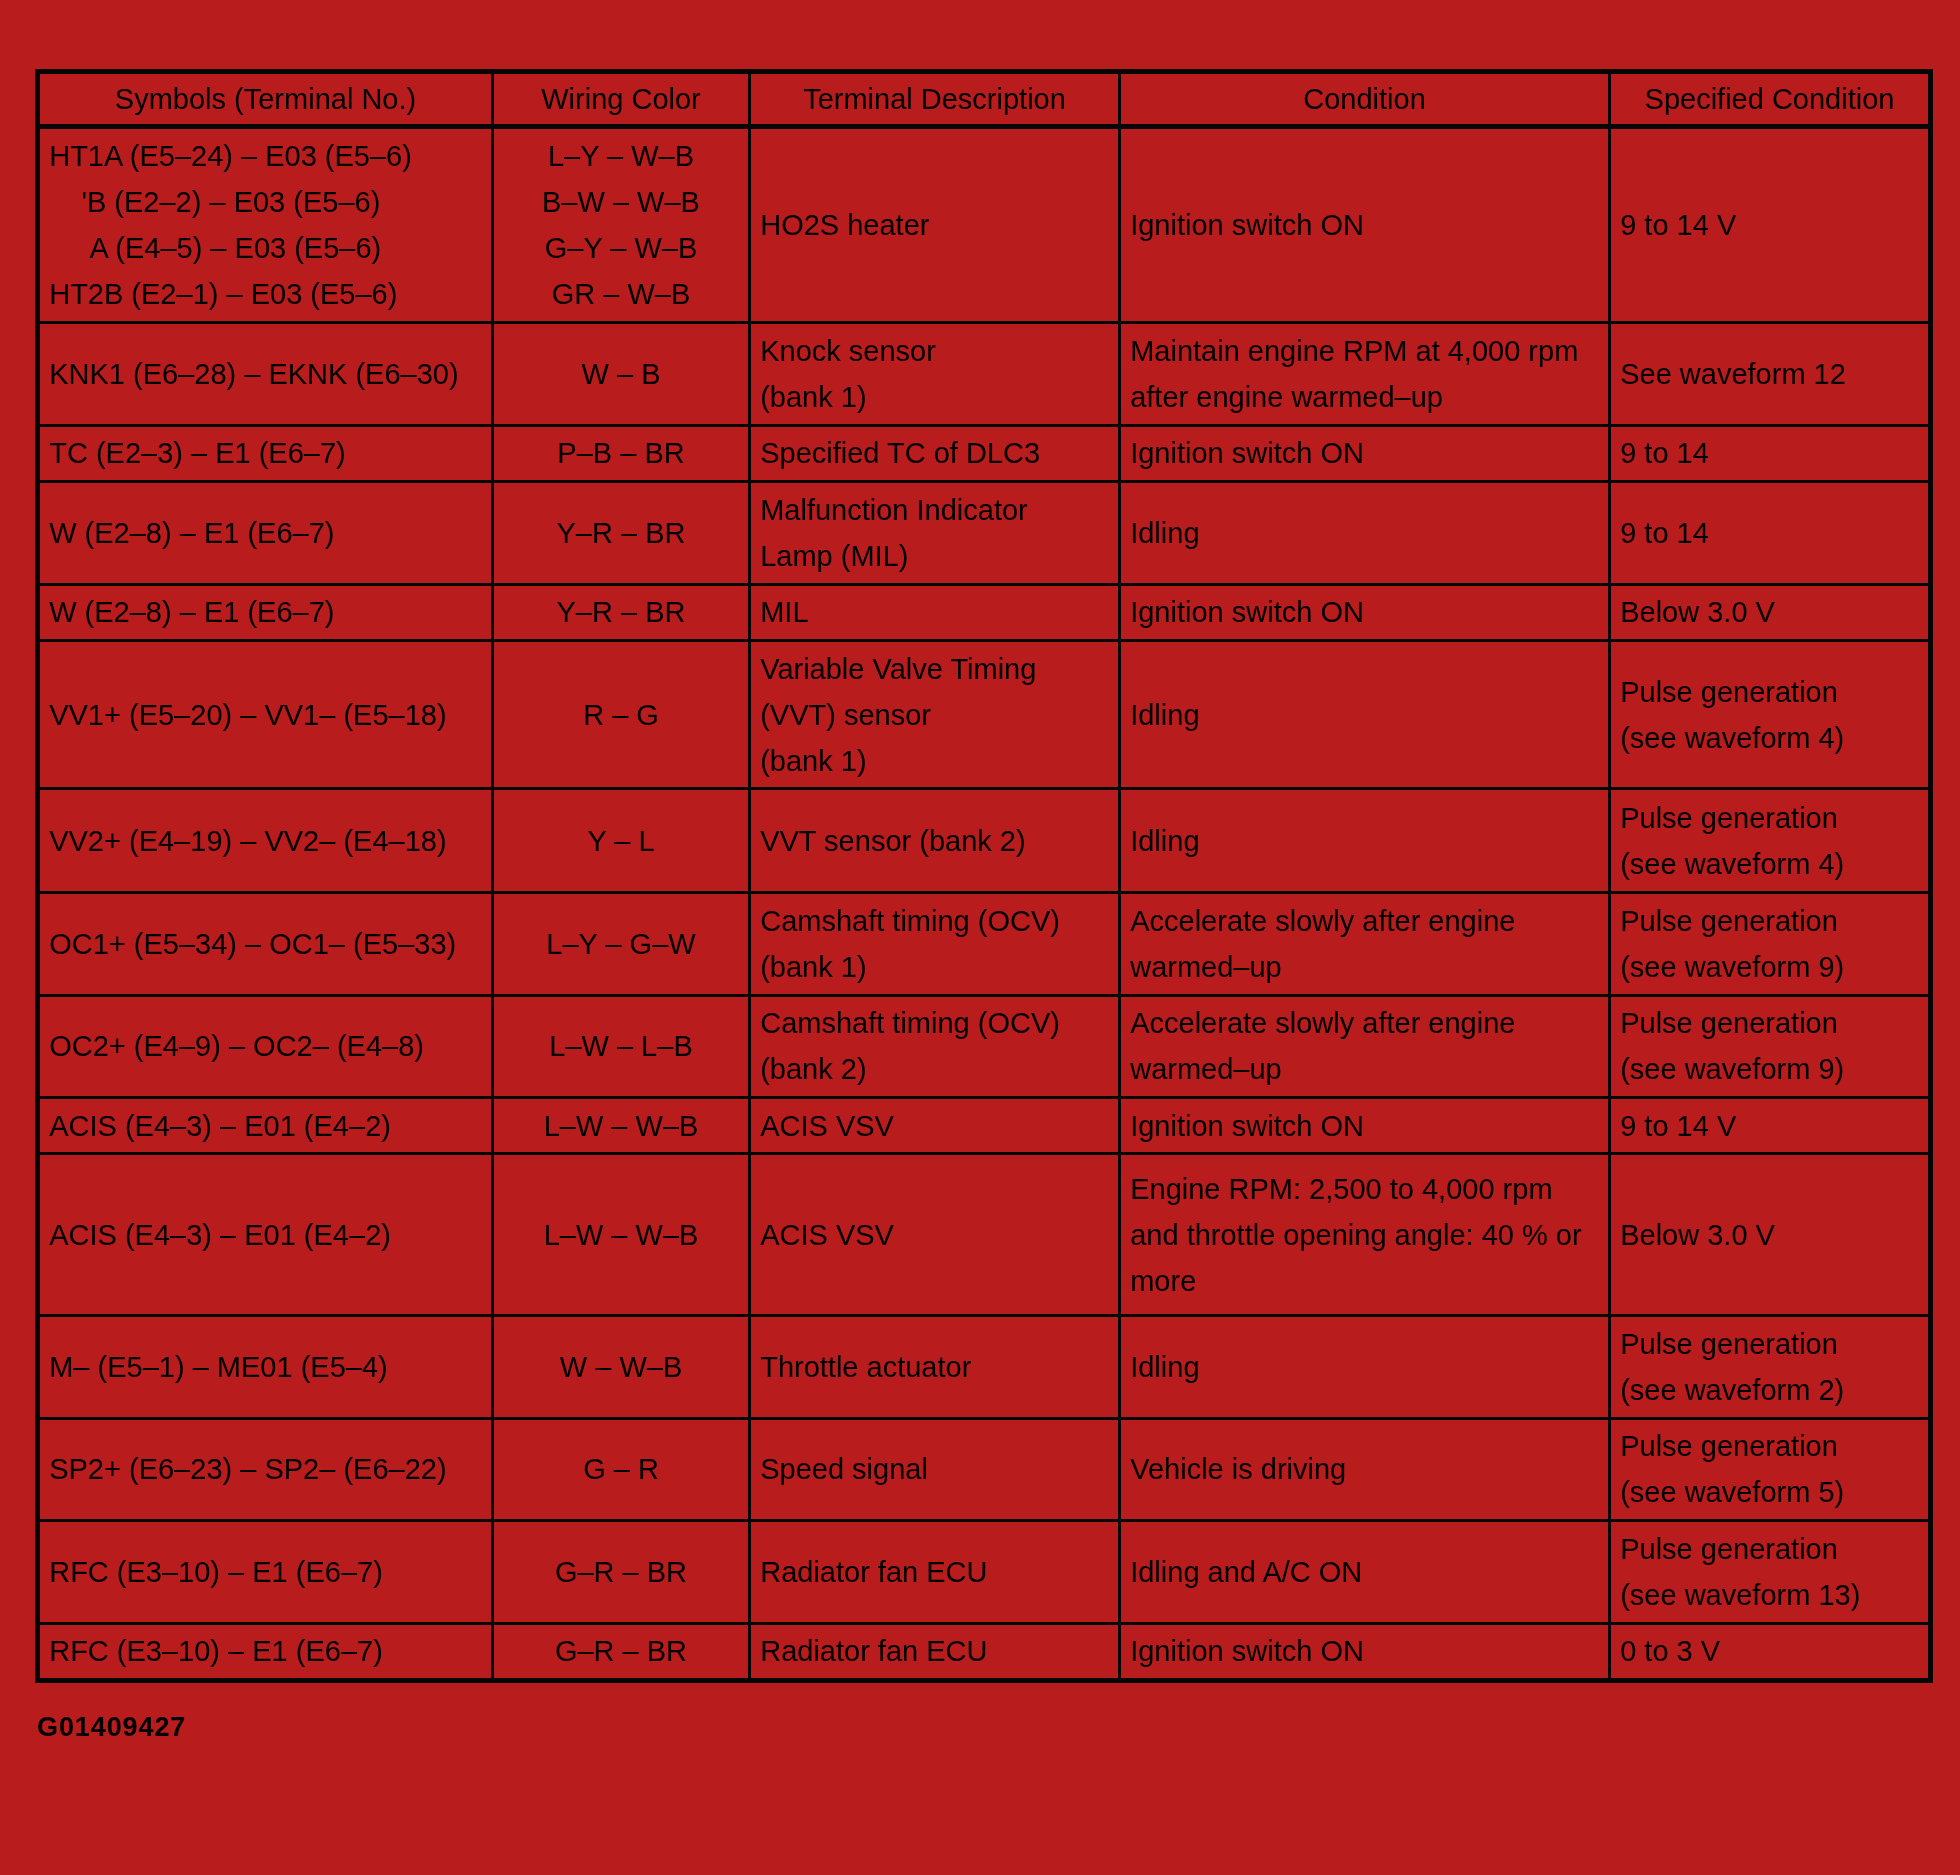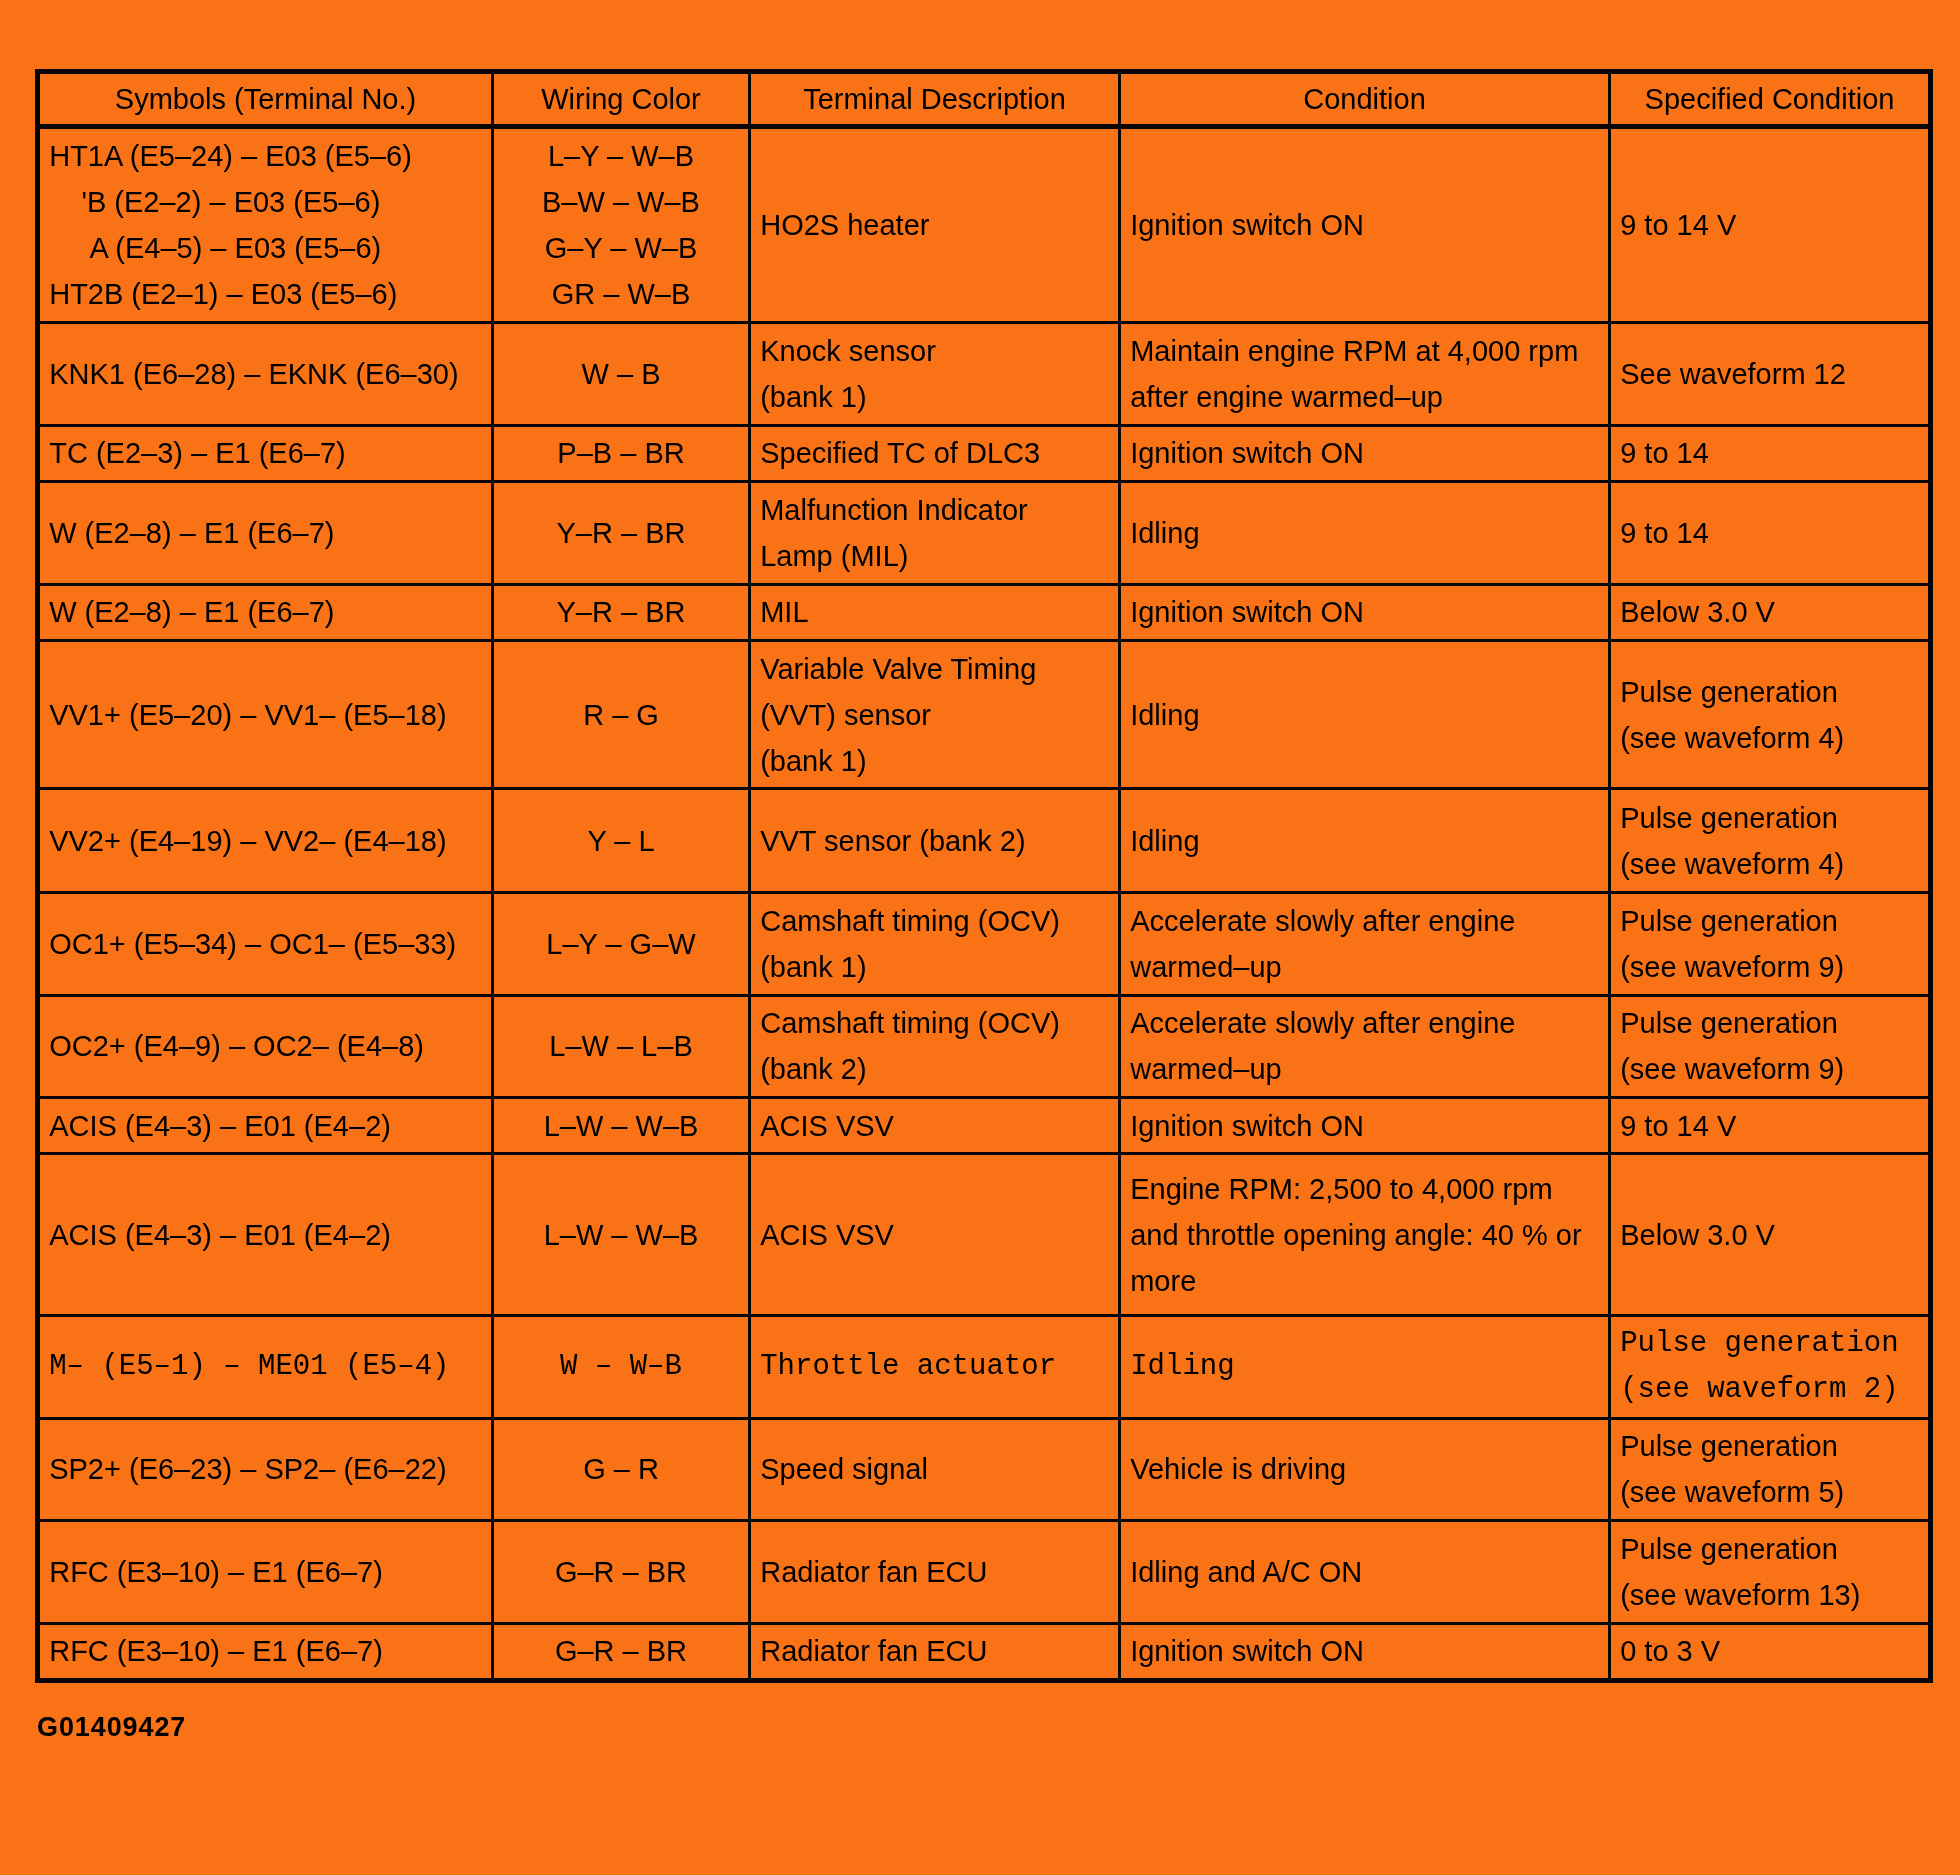--- a/index.html
+++ b/index.html
@@ -11,21 +11,21 @@
     width: 1960px;
     height: 1875px;
     position: relative;
     font-family: "Liberation Sans", "DejaVu Sans", sans-serif;
     color: #000000;
     -webkit-font-smoothing: antialiased;
   }
   .scan-page {
     position: absolute;
     inset: 0;
-    background: #f97316;
+    background: #b91c1c;
   }
   table.spec {
     position: absolute;
     left: 35px;
     top: 69px;
     width: 1894px;
     border-collapse: collapse;
     table-layout: fixed;
     border: 5.5px solid #050505;
   }
@@ -175,21 +175,21 @@
         </tr>
         <tr style="height: 162px;">
           <td class="c0">ACIS (E4–3) – E01 (E4–2)</td>
           <td class="c1">L–W – W–B</td>
           <td class="c2">ACIS VSV</td>
           <td class="c3">Engine RPM: 2,500 to 4,000 rpm
 and throttle opening angle: 40 % or
 more</td>
           <td class="c4">Below 3.0 V</td>
         </tr>
-        <tr style="height: 97px; font-family: Liberation Mono, monospace;">
+        <tr style="height: 97px;">
           <td class="c0">M– (E5–1) – ME01 (E5–4)</td>
           <td class="c1">W – W–B</td>
           <td class="c2">Throttle actuator</td>
           <td class="c3">Idling</td>
           <td class="c4">Pulse generation
 (see waveform 2)</td>
         </tr>
         <tr style="height: 91px;">
           <td class="c0">SP2+ (E6–23) – SP2– (E6–22)</td>
           <td class="c1">G – R</td>

